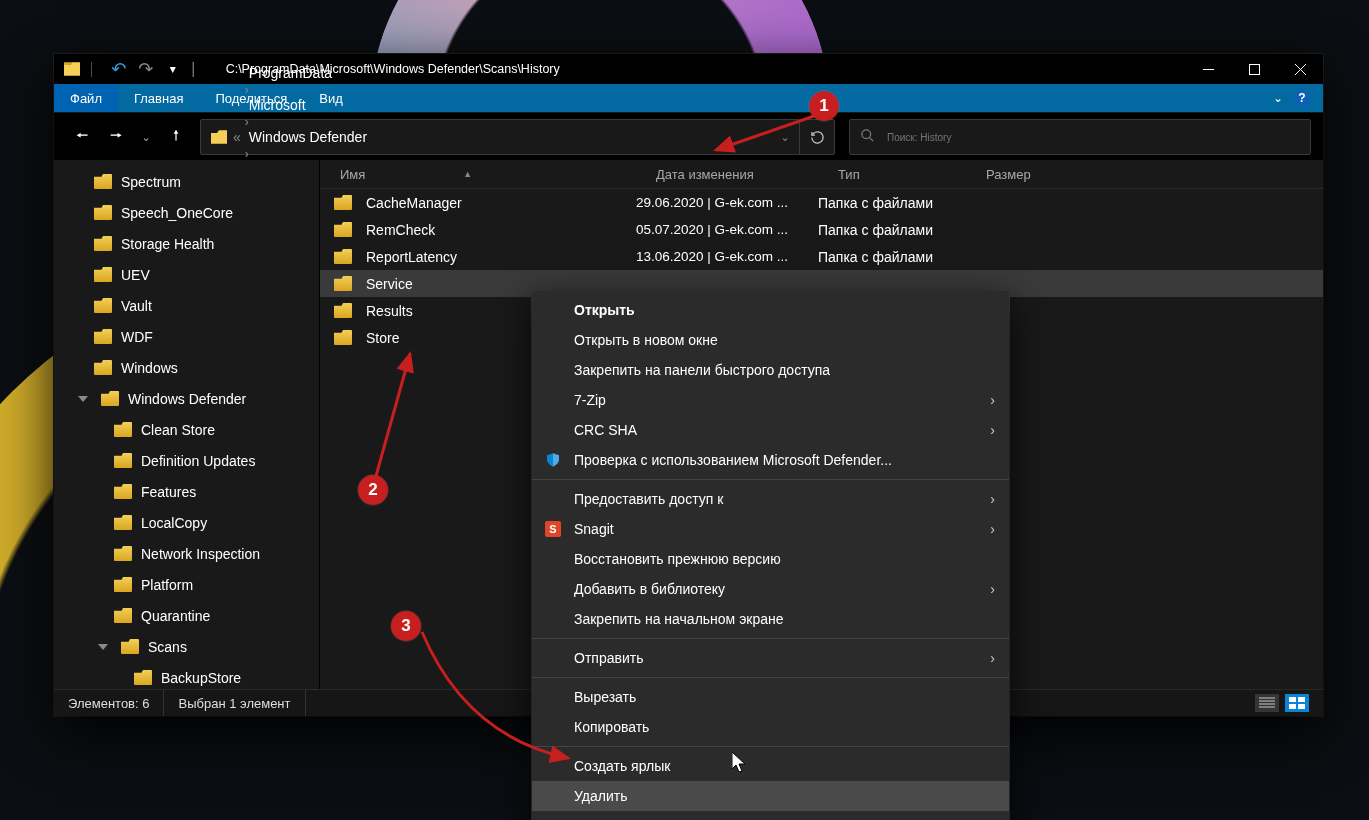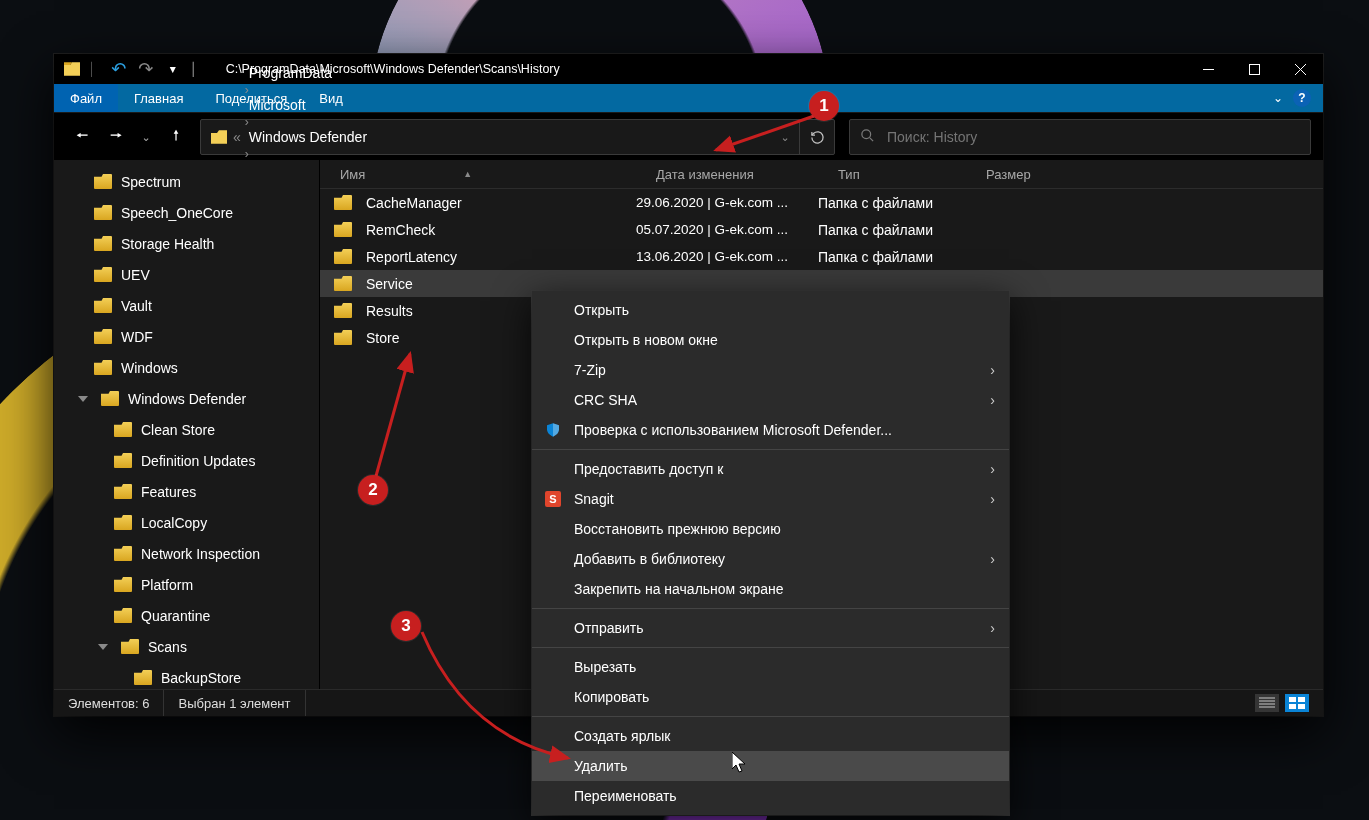--- a/index.html
+++ b/index.html
@@ -42,21 +42,21 @@
   .navbtn{width:32px;height:32px;display:flex;align-items:center;justify-content:center;color:#fff}
   .navbtn.sm{width:24px}
   .addr{flex:1;height:34px;border:1px solid #3a3a3a;border-radius:2px;background:#191919;display:flex;align-items:center;padding:0 6px;margin-left:6px;position:relative}
   .addr .crumb{display:flex;align-items:center;color:#fff;font-size:14px;padding:0 6px;height:100%}
   .addr .sep{color:#8a8a8a;font-size:12px;padding:0 2px}
   .addr .lead{color:#8a8a8a;margin-right:2px}
   .addr .history-drop{width:26px;display:flex;align-items:center;justify-content:center;color:#8a8a8a;font-size:11px;height:100%;position:absolute;right:36px}
   .addr .refresh{width:34px;position:absolute;right:0;height:100%;display:flex;align-items:center;justify-content:center;color:#c0c0c0;border-left:1px solid #3a3a3a}
   .search{width:440px;height:34px;border:1px solid #3a3a3a;border-radius:2px;background:#191919;display:flex;align-items:center;padding:0 10px;margin-left:12px}
   .search .sico{color:#7a7a7a;margin-right:10px}
-  .search input{background:transparent;border:none;outline:none;color:#7a7a7a;font-size:14px;width:100%}
+  .search input{background:transparent;border:none;outline:none;color:#7a7a7a;font-size:10px;width:100%}
 
   
   .body{position:absolute;left:0;right:0;top:106px;bottom:26px;display:flex;background:#191919}
   .tree{width:265px;border-right:1px solid #000;overflow:hidden;padding-top:6px}
   .tnode{height:31px;display:flex;align-items:center;gap:9px;color:#fff;font-size:14px}
   .tnode .fico{flex:none}
   .tnode.d1{padding-left:40px}
   .tnode.d2{padding-left:60px}
   .tnode.d3{padding-left:80px}
   .tnode.exp::before{content:"";width:0;height:0;border-left:5px solid transparent;border-right:5px solid transparent;border-top:6px solid #8a8a8a;margin-left:-16px;margin-right:4px}
@@ -80,21 +80,21 @@
   
   .status{position:absolute;left:0;right:0;bottom:0;height:26px;background:#161616;border-top:1px solid #2a2a2a;display:flex;align-items:center;font-size:13px;color:#dedede}
   .status .seg{padding:0 14px;border-right:1px solid #333;height:100%;display:flex;align-items:center}
   .status .viewbtn{width:24px;height:18px;margin-right:6px;display:flex;align-items:center;justify-content:center}
   .status .views{margin-left:auto;display:flex;padding-right:8px}
 
   
   .ctxmenu{position:absolute;left:532px;top:291px;width:477px;background:#2b2b2b;box-shadow:0 10px 35px rgba(0,0,0,.8),0 0 0 1px #3c3c3c;z-index:40;padding:4px 0}
   .ctxmenu .mi{height:30px;display:flex;align-items:center;padding-left:42px;padding-right:14px;color:#fff;font-size:14px;position:relative}
   .ctxmenu .mi.hov{background:#4a4a4a}
-  .ctxmenu .mi.default{font-weight:400}
+  .ctxmenu .mi.default{font-weight:700}
   .ctxmenu .mi .mico{position:absolute;left:12px;width:18px;height:18px;display:flex;align-items:center;justify-content:center}
   .ctxmenu .mi .sub{margin-left:auto;color:#ccc;font-size:14px}
   .ctxmenu hr{border:none;border-top:1px solid #444;margin:4px 0}
 
   
   .callout{position:absolute;width:30px;height:30px;border-radius:50%;background:#c71f1f;color:#fff;display:flex;align-items:center;justify-content:center;font-size:17px;font-weight:600;z-index:60;box-shadow:0 0 0 1px rgba(255,255,255,.08)}
   .arrow{position:absolute;z-index:55;pointer-events:none}
 
   .cursor{position:absolute;z-index:70}
 
@@ -351,20 +351,23 @@
 </div>
 
 <div class="ctxmenu" id="ctx">
     <div class="mi default">
       <span>Открыть</span>
     </div>
     <div class="mi">
       <span>Открыть в новом окне</span>
     </div>
     <div class="mi">
+      <span>Закрепить на панели быстрого доступа</span>
+    </div>
+    <div class="mi">
       <span>7-Zip</span>
       <span class="sub">›</span>
     </div>
     <div class="mi">
       <span>CRC SHA</span>
       <span class="sub">›</span>
     </div>
     <div class="mi">
       <span class="mico">
         <svg width="16" height="16" viewBox="0 0 24 24">

